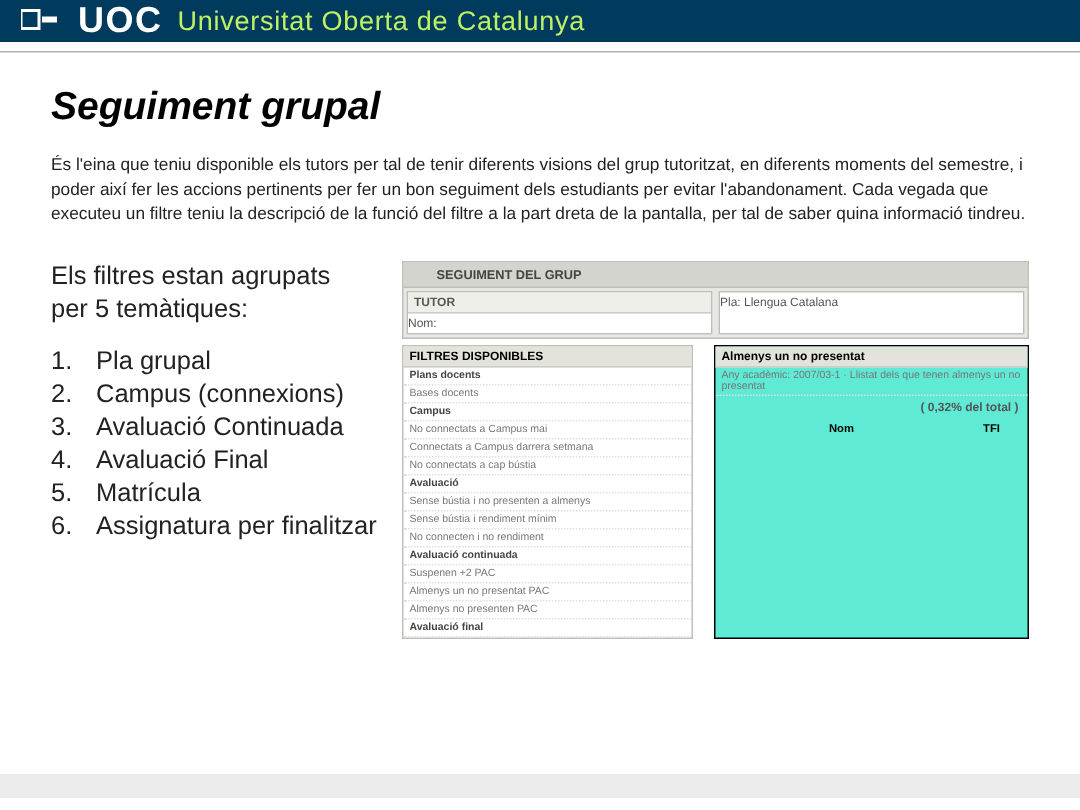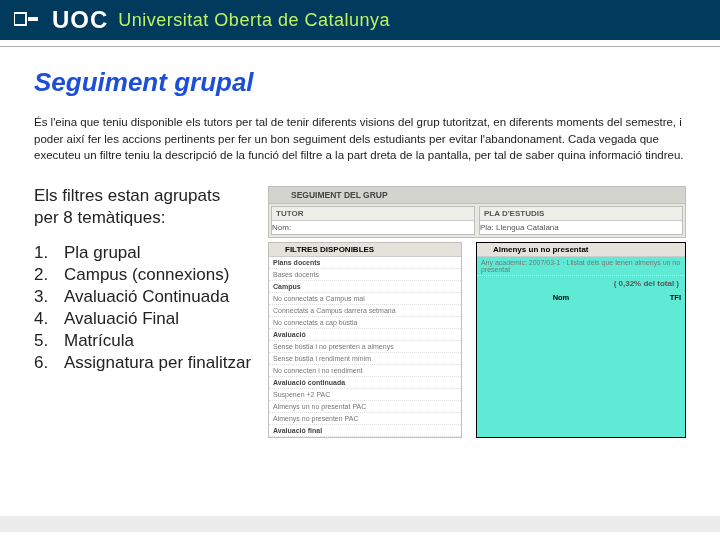--- a/index.html
+++ b/index.html
@@ -1,49 +1,49 @@
 <!DOCTYPE html>
 <html><head>
 <meta charset="utf-8">
 <style>
   * { margin: 0; padding: 0; box-sizing: border-box; }
   body { width: 720px; height: 540px; font-family: Arial, sans-serif; background: #fff; overflow: hidden; position: relative; }
-  .header { background: #003a5d; height: 40px; display: flex; align-items: center; padding-left: 14px; }
+  .header { background: #003a5d; height: 28px; display: flex; align-items: center; padding-left: 14px; }
   .logo-mark { display: inline-flex; align-items: center; margin-right: 8px; }
   .logo-text { color: #fff; font-size: 24px; font-weight: bold; letter-spacing: 1px; margin-right: 10px; }
   .univ-text { color: #bef264; font-size: 18px; letter-spacing: 0.5px; }
   .divider { height: 1px; background: #b0b0b0; margin: 6px 0 0 0; }
   .content { padding: 20px 34px 0 34px; }
-  .title { color: #1d4ed8; font-size: 26px; font-weight: bold; font-style: italic; margin-bottom: 16px; }
+  .title { color: #000000; font-size: 26px; font-weight: bold; font-style: italic; margin-bottom: 16px; }
   .intro { font-size: 11.5px; line-height: 1.45; color: #222; margin-bottom: 22px; }
   .lower { display: flex; gap: 14px; }
   .left-col { width: 220px; font-size: 17px; color: #222; }
   .filters-caption { margin-bottom: 2px; }
   .filters-caption2 { margin-bottom: 14px; }
   .filter-list { display: table; }
   .filter-row { display: table-row; }
   .filter-num, .filter-label { display: table-cell; padding: 1px 0; }
   .filter-num { width: 30px; }
   .right-col { flex: 1; }
   .panel { background: #e7e7e3; border: 1px solid #bfbfb9; font-size: 8px; color: #555; }
   .panel-title { background: #d4d4ce; padding: 3px 22px; font-weight: bold; font-size: 8.5px; color: #444; border-bottom: 1px solid #bfbfb9; }
   .panel-row { display: flex; }
   .panel-cell { flex: 1; border: 1px solid #bfbfb9; margin: 2px; background: #fff; }
   .panel-cell-header { font-weight: bold; padding: 2px 4px; font-size: 8px; background: #efefea; border-bottom: 1px solid #ccc; }
   .panel-cell-body { padding: 2px 0; font-size: 8px; }
   .filters-panel { display: flex; margin-top: 4px; }
   .filters-left { width: 48%; background: #fff; border: 1px solid #bfbfb9; font-size: 7.5px; }
   .filters-right { width: 52%; background: #5eead4; border: 1px solid #000000; font-size: 7.5px; margin-left: 14px; }
-  .fh { background: #e3e3dc; font-weight: bold; padding: 2px 16px; border-bottom: 1px solid #ccc; font-size: 8px; }
+  .fh { background: #e3e3dc; font-weight: bold; padding: 2px 4px; border-bottom: 1px solid #ccc; font-size: 8px; }
   .fitem { padding: 2px 4px; color: #777; border-bottom: 1px dotted #e0e0e0; font-size: 7px; }
   .fitem.strong { font-weight: bold; color: #444; }
   .pct { text-align: right; padding: 3px 6px; color: #555; font-size: 8px; font-weight: bold; }
   .mini-table { display: flex; padding: 2px 4px; }
   .mini-table .c1 { flex: 1; font-weight: bold; font-size: 7.5px; text-align: center; }
-  .mini-table .c2 { width: 40px; text-align: right; font-weight: bold; font-size: 7.5px; }
+  .mini-table .c2 { width: 40px; text-align: center; font-weight: bold; font-size: 7.5px; }
   .footer-bar { position: absolute; bottom: 8px; left: 0; right: 0; height: 16px; background: #ececec; }
 </style>
 </head>
 <body>
 
 <div class="header">
   <span class="logo-mark">
     <svg width="30" height="20" viewBox="0 0 30 20">
         <rect x="0" y="3" width="12" height="12" fill="none" stroke="#fff" stroke-width="2"></rect>
         <rect x="14" y="7" width="10" height="4" fill="#fff"></rect>
@@ -54,21 +54,21 @@
 </div>
 <div class="divider"></div>
 
 <div class="content">
   <h1 class="title">Seguiment grupal</h1>
   <p class="intro">És l'eina que teniu disponible els tutors per tal de tenir diferents visions del grup tutoritzat, en diferents moments del semestre, i poder així fer les accions pertinents per fer un bon seguiment dels estudiants per evitar l'abandonament. Cada vegada que executeu un filtre teniu la descripció de la funció del filtre a la part dreta de la pantalla, per tal de saber quina informació tindreu.</p>
 
   <div class="lower">
     <div class="left-col">
       <div class="filters-caption">Els filtres estan agrupats</div>
-      <div class="filters-caption2">per 8 temàtiques:</div>
+      <div class="filters-caption2">per 5 temàtiques:</div>
       <div class="filter-list">
         <div class="filter-row">
             <span class="filter-num">1.</span>
             <span class="filter-label">Pla grupal</span>
           </div>
         <div class="filter-row">
             <span class="filter-num">2.</span>
             <span class="filter-label">Campus (connexions)</span>
           </div>
         <div class="filter-row">
@@ -92,21 +92,20 @@
 
     <div class="right-col">
       <div class="panel">
         <div class="panel-title">SEGUIMENT DEL GRUP</div>
         <div class="panel-row">
           <div class="panel-cell">
             <div class="panel-cell-header">TUTOR</div>
             <div class="panel-cell-body">Nom:</div>
           </div>
           <div class="panel-cell">
-            <div class="panel-cell-header">PLA D'ESTUDIS</div>
             <div class="panel-cell-body">Pla: Llengua Catalana</div>
           </div>
         </div>
       </div>
 
       <div class="filters-panel">
         <div class="filters-left">
           <div class="fh">FILTRES DISPONIBLES</div>
           <div class="fitem strong">Plans docents</div>
           <div class="fitem">Bases docents</div>

